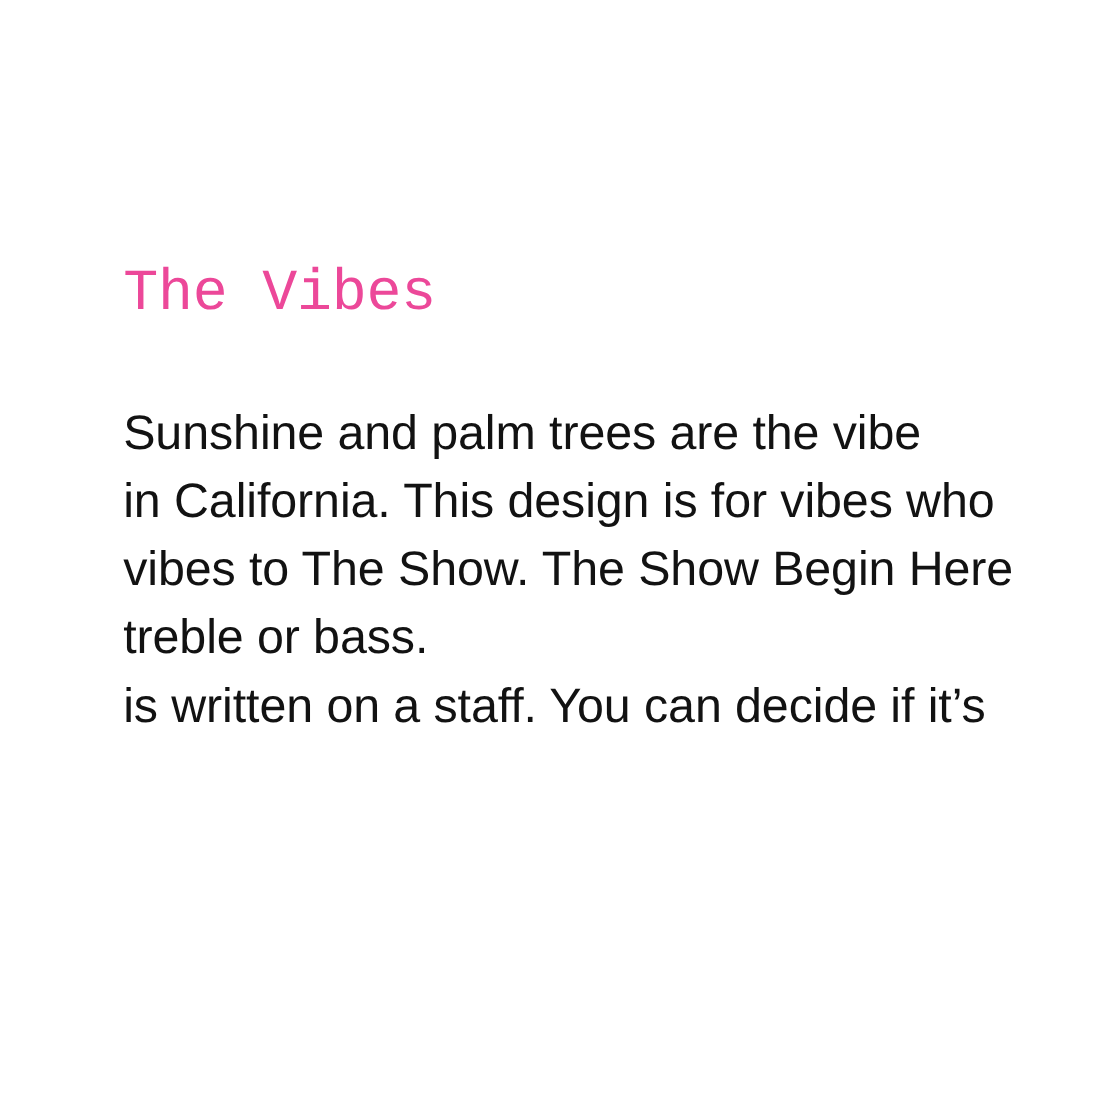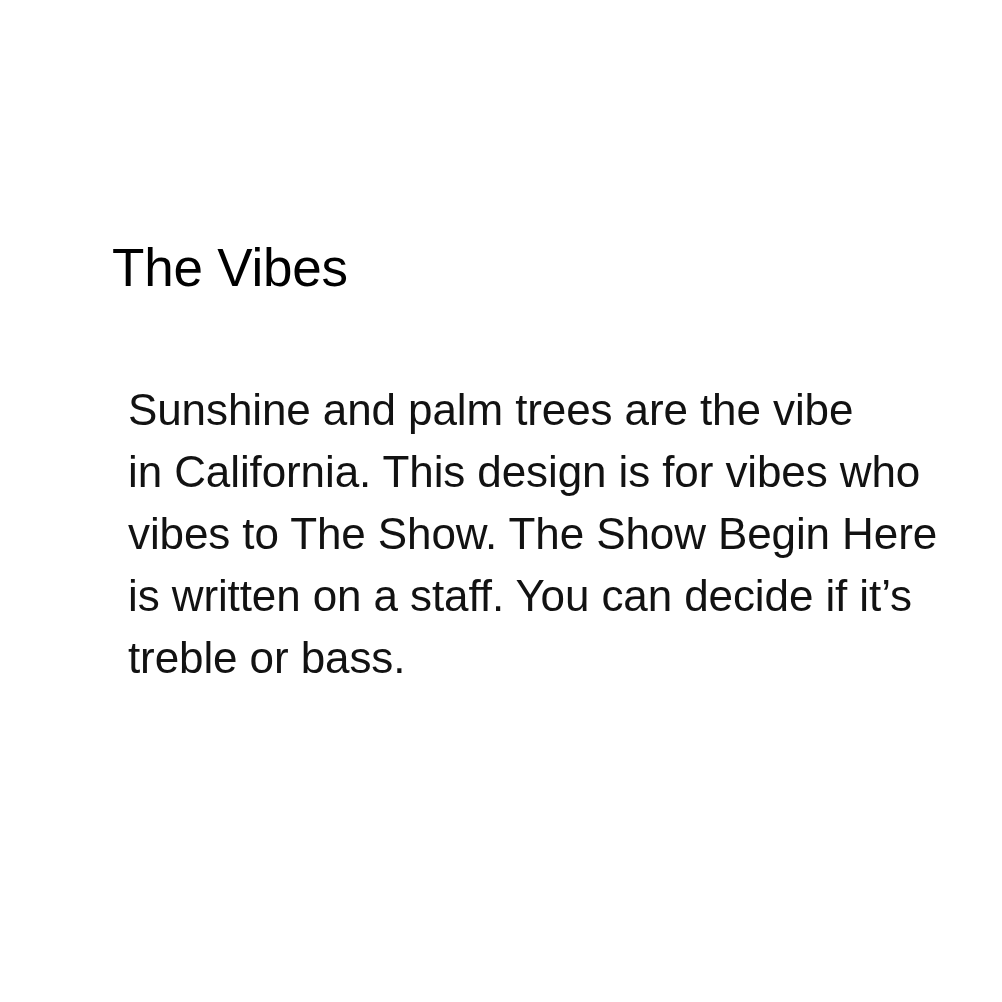--- a/index.html
+++ b/index.html
@@ -26,33 +26,33 @@
   }
 
   .content-block {
     position: absolute;
     left: 112px;
     top: 238px;
     width: 800px;
   }
 
   .product-title {
-    font-family: Liberation Sans, sans-serif;
+    font-family: Liberation Mono, monospace;
     font-size: 53px;
     font-weight: 400;
     line-height: 1.12;
     letter-spacing: -0.2px;
-    color: #000000;
+    color: #ec4899;
     margin: 0 0 0 0;
     padding: 0;
     white-space: nowrap;
   }
 
   .product-description {
-    margin: 16px;
+    margin: 0;
     padding: 0;
     font-family: "Liberation Sans", "DejaVu Sans", sans-serif;
     font-size: 44px;
     font-weight: 400;
     line-height: 62px;
     letter-spacing: -0.1px;
     color: #121212;
   }
 
   .desc-line {
@@ -73,19 +73,19 @@
   <div class="content-block">
 
     <h1 class="product-title">The Vibes</h1>
 
     <span class="spacer-title-body"></span>
 
     <div class="product-description">
       <span class="desc-line">Sunshine and palm trees are the vibe</span>
       <span class="desc-line">in California. This design is for vibes who</span>
       <span class="desc-line">vibes to The Show. The Show Begin Here</span>
+      <span class="desc-line">treble or bass.</span>
       <span class="desc-line">is written on a staff. You can decide if it’s</span>
-      <span class="desc-line">treble or bass.</span>
     </div>
 
   </div>
 
 </div>
 
 </body></html>

